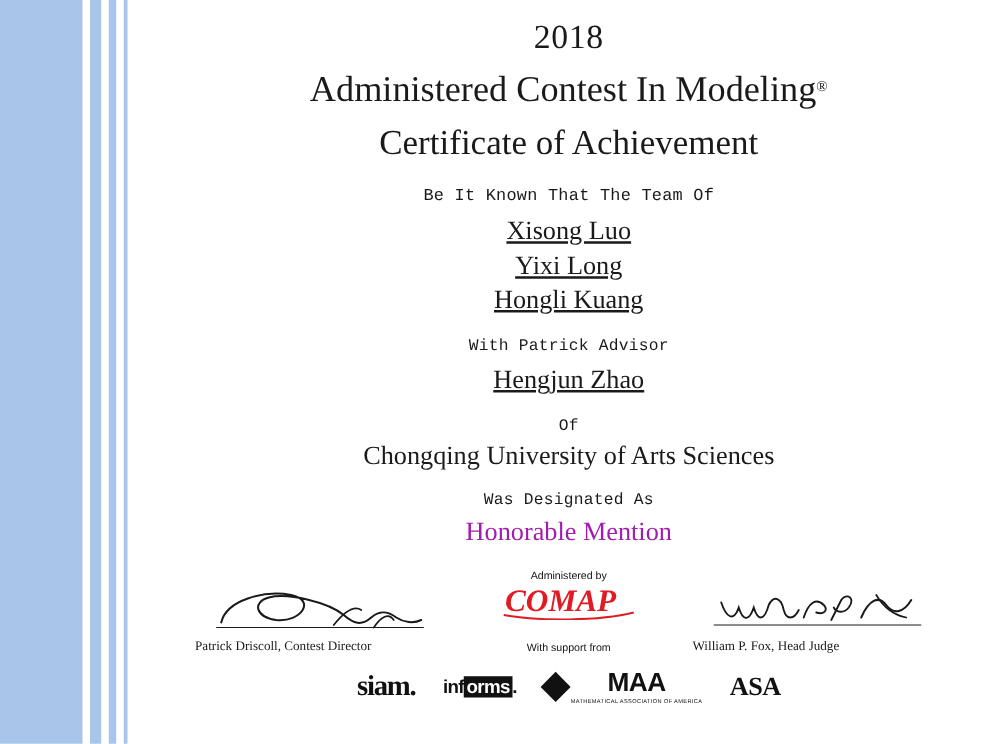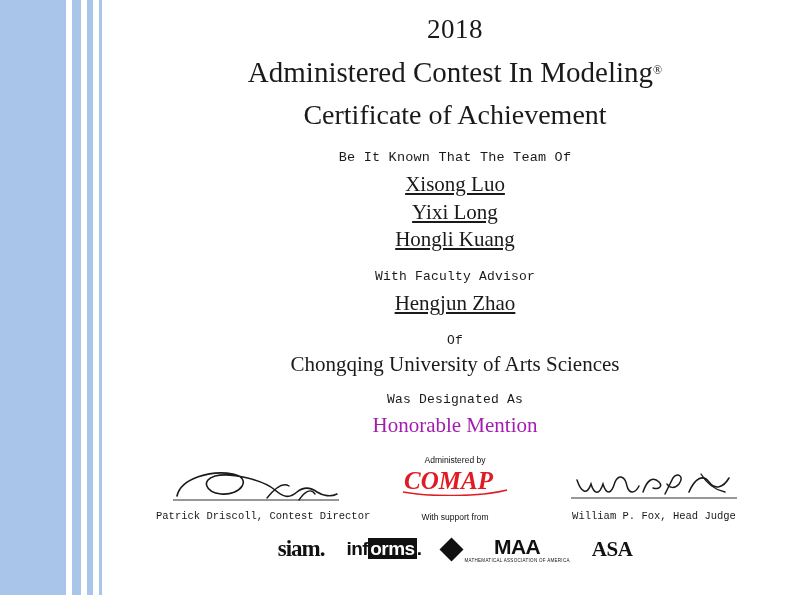--- a/index.html
+++ b/index.html
@@ -107,23 +107,22 @@
     left: 0;
     top: 455px;
     width: 690px;
     display: flex;
     justify-content: center;
     align-items: flex-end;
     gap: 34px;
   }
   .sig-col {
     width: 200px;
-    text-align: center;
+    text-align: left;
     position: relative;
-    font-family: Liberation Mono, monospace;
   }
   .sig-caption {
     font-size: 10.5px;
     color: #1a1a1a;
     margin-top: 2px;
     white-space: nowrap;
   }
   .sig-svg { display: block; margin: 0 auto; }
 
   .comap-col {
@@ -158,21 +157,21 @@
     font-family: "Liberation Sans", sans-serif;
     color: #111;
   }
   .logo-siam {
     font-size: 23px;
     font-weight: bold;
     letter-spacing: -1px;
     font-family: "Liberation Serif", serif;
   }
   .logo-informs {
-    font-size: 19px;
+    font-size: 15px;
     font-weight: bold;
     letter-spacing: -0.5px;
   }
   .logo-informs .box {
     background: #111;
     color: #fff;
     padding: 0 2px;
   }
   .logo-maa-wrap {
     display: flex;
@@ -226,21 +225,21 @@
     </div>
 
     <div class="cert-line">Certificate of Achievement</div>
 
     <div class="label">Be It Known That The Team Of</div>
 
     <div class="name">Xisong  Luo</div>
     <div class="name">Yixi  Long</div>
     <div class="name">Hongli  Kuang</div>
 
-    <div class="label label-small">With Faculty Advisor</div>
+    <div class="label label-small">With Patrick Advisor</div>
     <div class="name">Hengjun  Zhao</div>
 
     <div class="label label-small">Of</div>
     <div class="school">Chongqing University of Arts Sciences</div>
 
     <div class="label label-small">Was Designated As</div>
     <div class="award">Honorable Mention</div>
 
     <div class="signatures">
 

